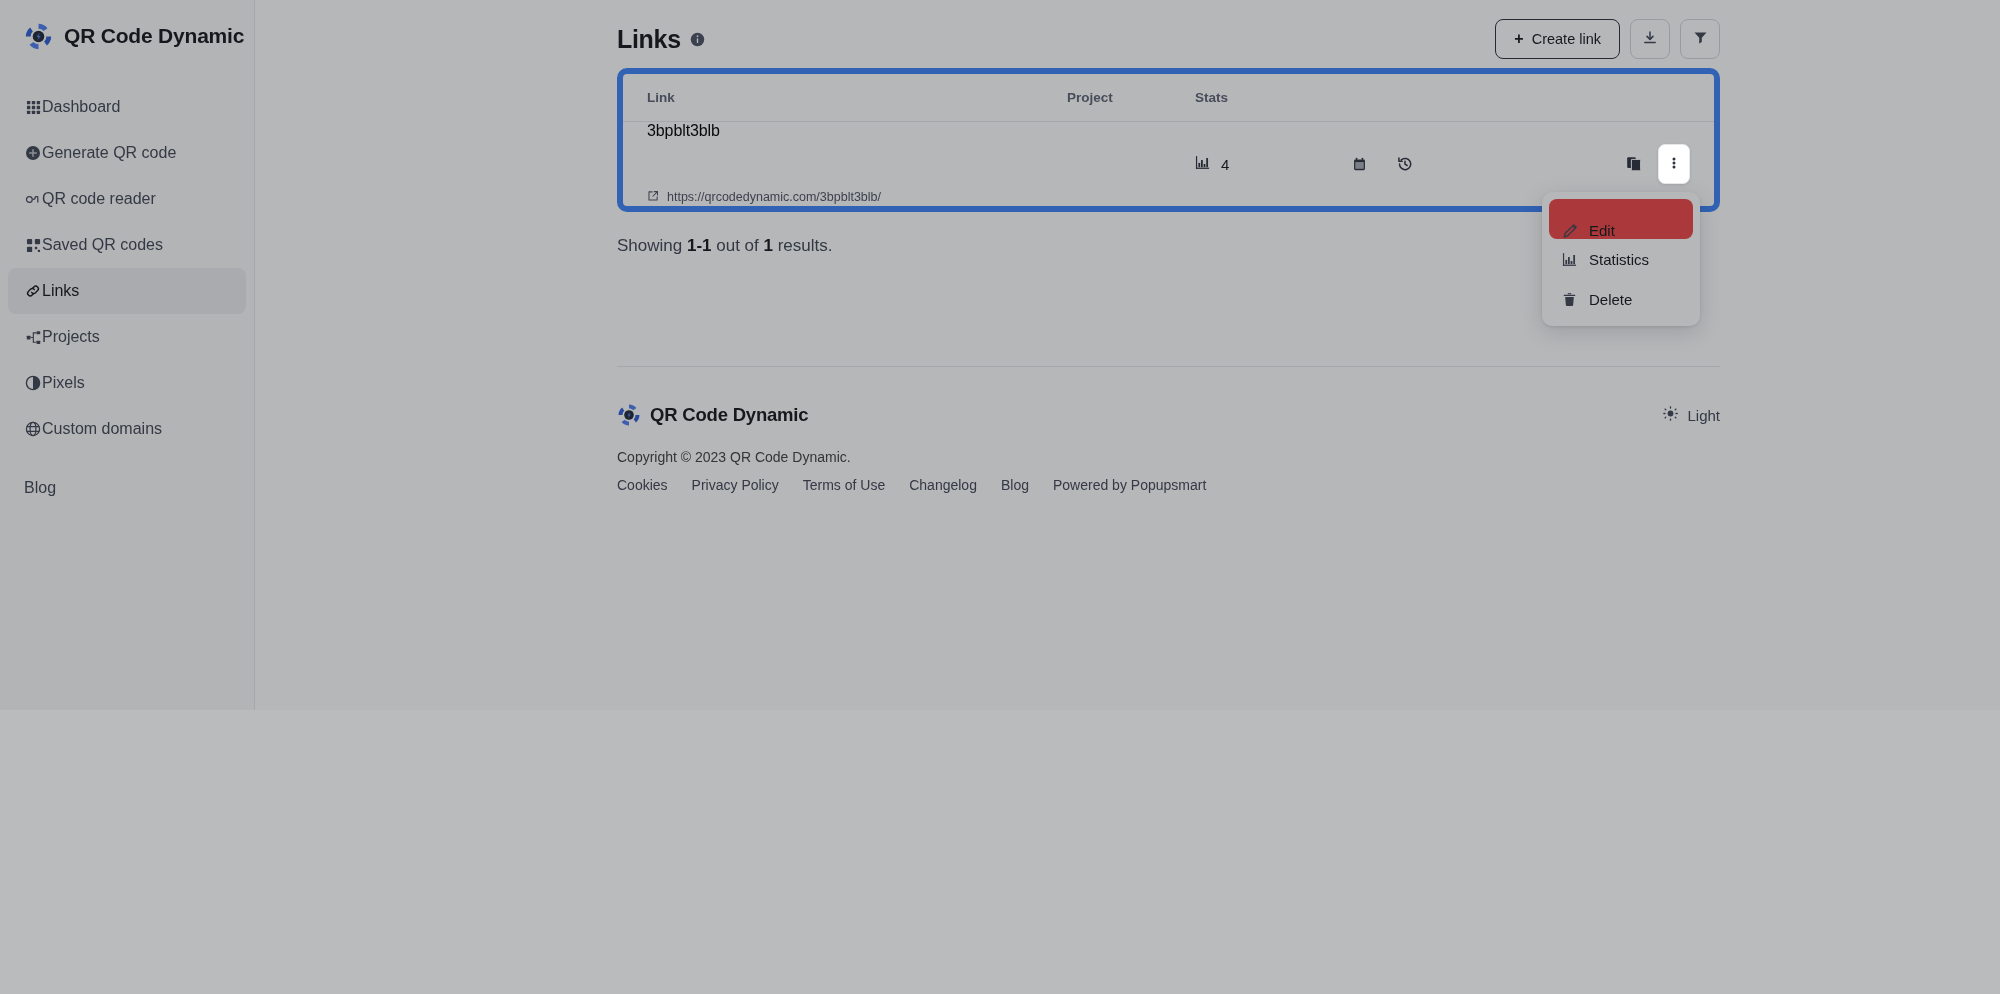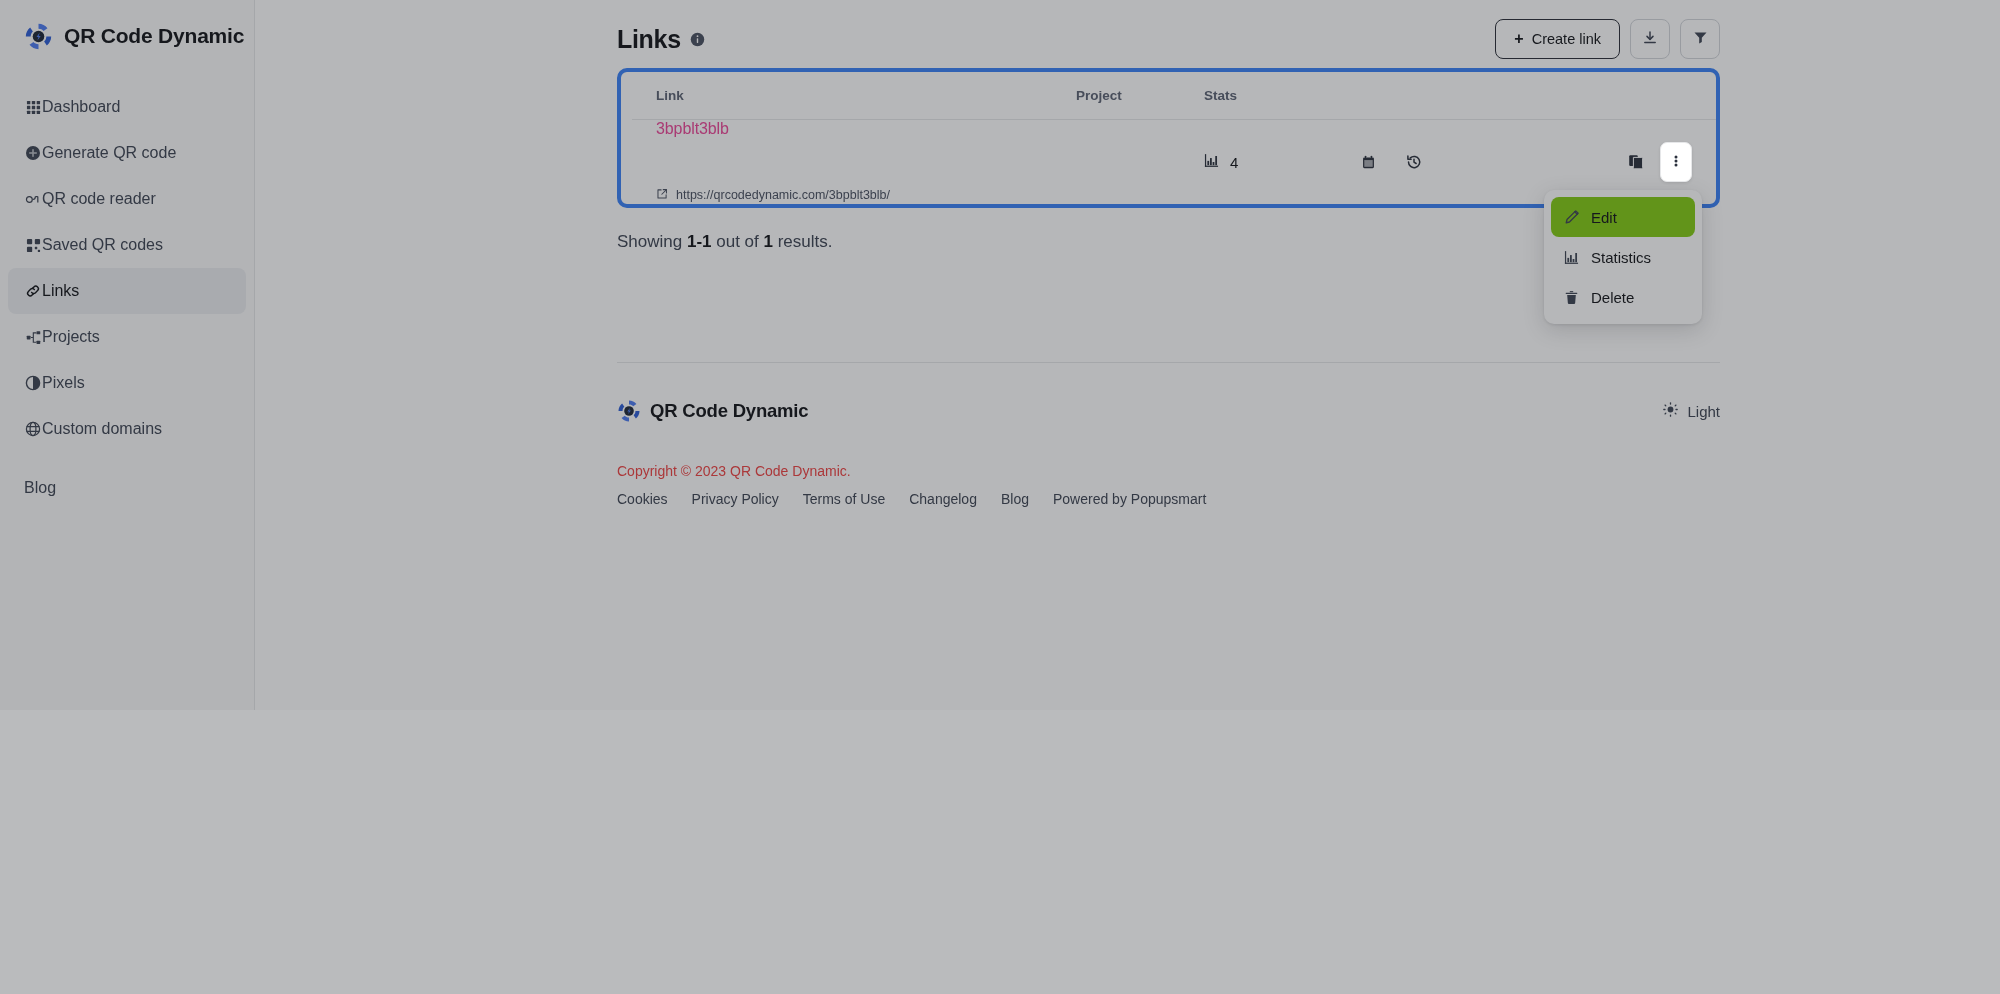--- a/index.html
+++ b/index.html
@@ -129,25 +129,24 @@
     padding: 0 18px;
     gap: 8px;
     border: 1px solid #2b2f38;
   }
   .btn-icon { width: 40px; flex: 0 0 40px; }
   .plus { font-size: 16px; font-weight: 700; line-height: 1; }
 
   
   .table-card {
     margin-top: 28px;
-    border: 4px solid #3b82f6;
+    border: 6px solid #3b82f6;
     border-radius: 10px;
     background: #ffffff;
     overflow: visible;
-    padding-left: 11px;
   }
   .thead {
     display: flex;
     align-items: center;
     height: 48px;
     padding: 0 24px;
     border-bottom: 1px solid #e6e7e9;
     color: #5c6374;
     font-size: 13.5px;
     font-weight: 600;
@@ -159,21 +158,21 @@
   .trow {
     display: flex;
     align-items: center;
     min-height: 73px;
     padding: 0 24px;
     position: relative;
   }
   .td-link { width: 420px; flex: 0 0 420px; }
   .link-name {
     font-size: 16px;
-    color: #ec4899;
+    color: #000000;
     font-weight: 400;
     letter-spacing: -0.1px;
     margin-bottom: 5px;
   }
   .link-url-row { display: flex; align-items: center; gap: 8px; margin-top: 48px; }
   .link-url {
     font-size: 12.5px;
     color: #4b5262;
   }
   .td-project { width: 128px; flex: 0 0 128px; }
@@ -222,21 +221,21 @@
   .menu-item {
     display: flex; align-items: center; gap: 12px;
     height: 40px;
     padding: 0 12px;
     border-radius: 8px;
     font-size: 15px;
     color: #14161a;
     cursor: pointer;
     white-space: nowrap;
   }
-  .menu-item.hover { background: #84cc16; }
+  .menu-item.hover { background: #ef4444; align-items: flex-end; }
   .menu-ico { width: 16px; height: 16px; flex: 0 0 16px; display: flex; align-items: center; justify-content: center; color: #3f4654; }
 
   
   .results {
     margin-top: 24px;
     font-size: 17px;
     color: #3f4654;
   }
   .results b { color: #14161a; font-weight: 700; }
 
@@ -252,23 +251,23 @@
   .footer-brand { display: flex; align-items: center; gap: 9px; }
   .footer-brand .brand-mark { width: 24px; height: 24px; flex: 0 0 24px; }
   .footer-brand-text {
     font-size: 18.5px; font-weight: 700; color: #14161a; letter-spacing: -0.2px;
   }
   .theme-toggle {
     display: flex; align-items: center; gap: 9px;
     font-size: 15px; color: #3f4654; cursor: pointer;
   }
   .copyright {
-    margin-top: 40px;
+    margin-top: 22px;
     font-size: 14px;
-    color: #ef4444;
+    color: #404040;
   }
   .footer-links {
     margin-top: 12px;
     display: flex; align-items: center; gap: 24px;
   }
   .footer-links a {
     font-size: 14px; color: #3f4654; text-decoration: none; cursor: pointer;
   }
 
   

